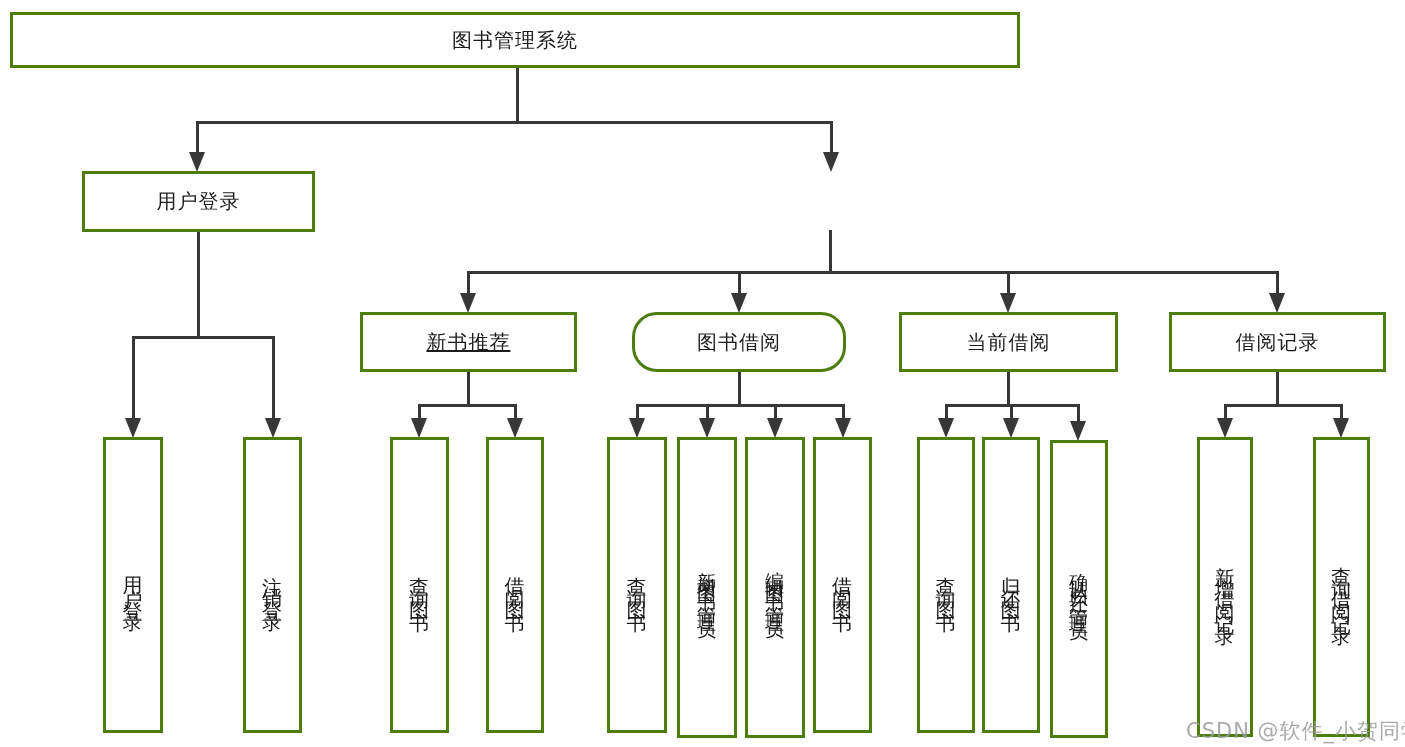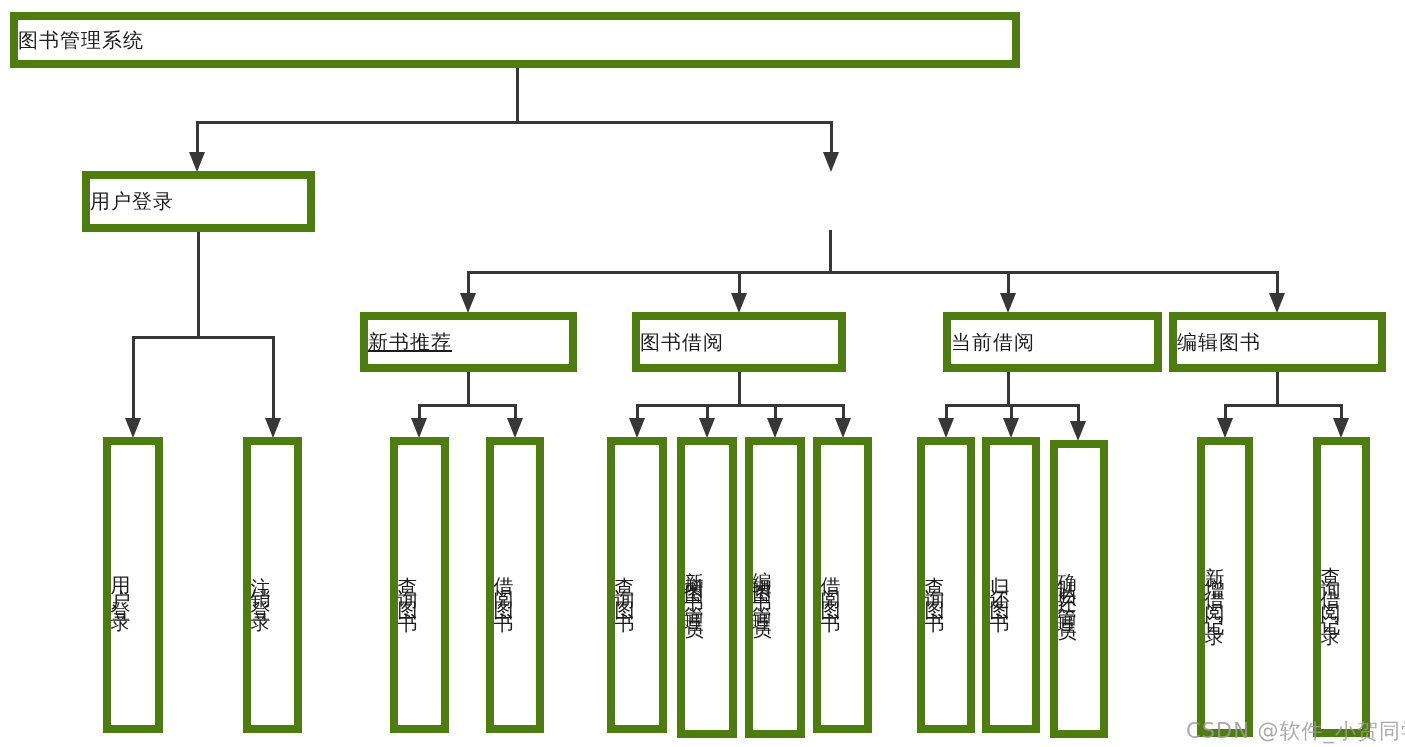--- a/index.html
+++ b/index.html
@@ -8,24 +8,25 @@
     width: 1405px;
     height: 747px;
     background: #ffffff;
     font-family: "DejaVu Sans", "Liberation Sans", sans-serif;
     overflow: hidden;
   }
   
   .box {
     position: absolute;
     box-sizing: border-box;
-    border: 8px solid #4d7c0f;
+    border: 3px solid #4d7c0f;
     background: #ffffff;
     display: flex;
     align-items: center;
+    justify-content: center;
     color: #1c1c1c;
     font-size: 20px;
     letter-spacing: 1px;
     z-index: 2;
   }
   
   .vbox span {
     writing-mode: vertical-rl;
     text-orientation: mixed;
     letter-spacing: 12px;
@@ -98,28 +99,28 @@
   <div class="vl" style="left:738px; top:271px; height:25px;"></div>
   <div class="ah" style="left:731px; top:293px;"></div>
   <div class="vl" style="left:1007px; top:271px; height:25px;"></div>
   <div class="ah" style="left:1000px; top:293px;"></div>
   <div class="vl" style="left:1276px; top:271px; height:25px;"></div>
   <div class="ah" style="left:1269px; top:293px;"></div>
 
   <div class="box" style="left:360px; top:312px; width:217px; height:60px;text-decoration:underline;">
     <span>新书推荐</span>
   </div>
-  <div class="box" style="left:632px; top:312px; width:214px; height:60px;">
+  <div class="box" style="left:632px; top:312px; width:214px; height:60px;border-radius:25px;">
     <span>图书借阅</span>
   </div>
-  <div class="box" style="left:899px; top:312px; width:219px; height:60px;margin-left:44px;">
+  <div class="box" style="left:899px; top:312px; width:219px; height:60px;">
     <span>当前借阅</span>
   </div>
   <div class="box" style="left:1169px; top:312px; width:217px; height:60px;">
-    <span>编辑图书</span>
+    <span>借阅记录</span>
   </div>
 
   <div class="vl" style="left:467px; top:370px; height:37px;"></div>
   <div class="hl" style="left:418px; top:404px; width:99px;"></div>
   <div class="vl" style="left:418px; top:404px; height:16px;"></div>
   <div class="ah" style="left:411px; top:418px;"></div>
   <div class="vl" style="left:514px; top:404px; height:16px;"></div>
   <div class="ah" style="left:507px; top:418px;"></div>
 
   <div class="vl" style="left:738px; top:370px; height:37px;"></div>

